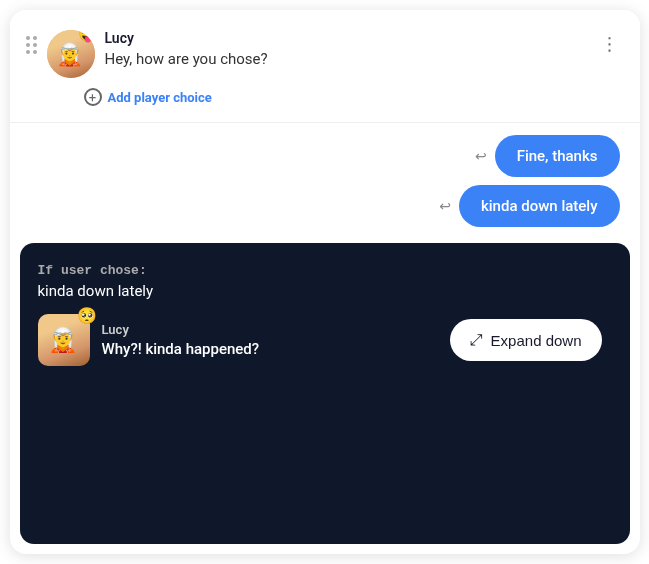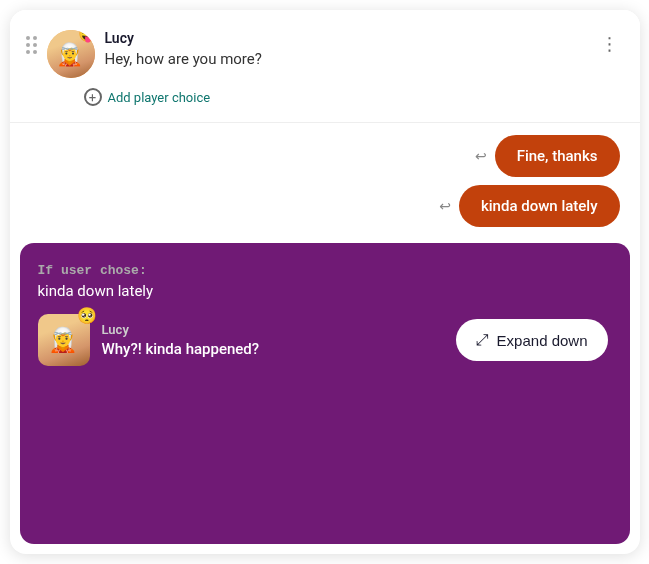--- a/index.html
+++ b/index.html
@@ -140,21 +140,22 @@
       display: flex;
       align-items: center;
       justify-content: center;
       font-size: 13px;
       color: #666;
       line-height: 1;
     }
 
     .add-player-label {
       font-size: 13px;
-      color: #0f766e;
+      color: #3b82f6;
+      font-weight: bold;
     }
 
     
     .choices-section {
       display: flex;
       flex-direction: column;
       align-items: flex-end;
       gap: 8px;
       padding: 8px 20px 16px 20px;
     }
@@ -164,36 +165,36 @@
       align-items: center;
       gap: 8px;
     }
 
     .reply-arrow {
       color: #888;
       font-size: 14px;
     }
 
     .choice-bubble {
-      background: #c2410c;
+      background: #3b82f6;
       color: #ffffff;
       border-radius: 24px;
       padding: 12px 22px;
       font-size: 15px;
       font-weight: 500;
       cursor: pointer;
       white-space: nowrap;
     }
 
     
     .bottom-section {
-      background: #701a75;
+      background: #0f172a;
       border-radius: 14px;
       margin: 0 10px 10px 10px;
-      padding: 20px 22px 18px 18px;
+      padding: 20px 28px 18px 18px;
       flex: 1;
       display: flex;
       flex-direction: column;
       gap: 14px;
     }
 
     .condition-label {
       font-family: 'Courier New', monospace;
       font-size: 13px;
       color: #aaa;
@@ -298,21 +299,21 @@
         </div>
       </div>
 
       <div class="lucy-avatar">
         <div class="lucy-avatar-body">🧝</div>
         <span class="lucy-avatar-emoji">😜</span>
       </div>
 
       <div class="message-block">
         <div class="speaker-name">Lucy</div>
-        <div class="message-text">Hey, how are you more?</div>
+        <div class="message-text">Hey, how are you chose?</div>
       </div>
 
       <button class="more-button">
         <span>⋮</span>
       </button>
     </div>
 
     <div class="add-player-row">
       <div class="add-player-icon">+</div>
       <span class="add-player-label">Add player choice</span>

